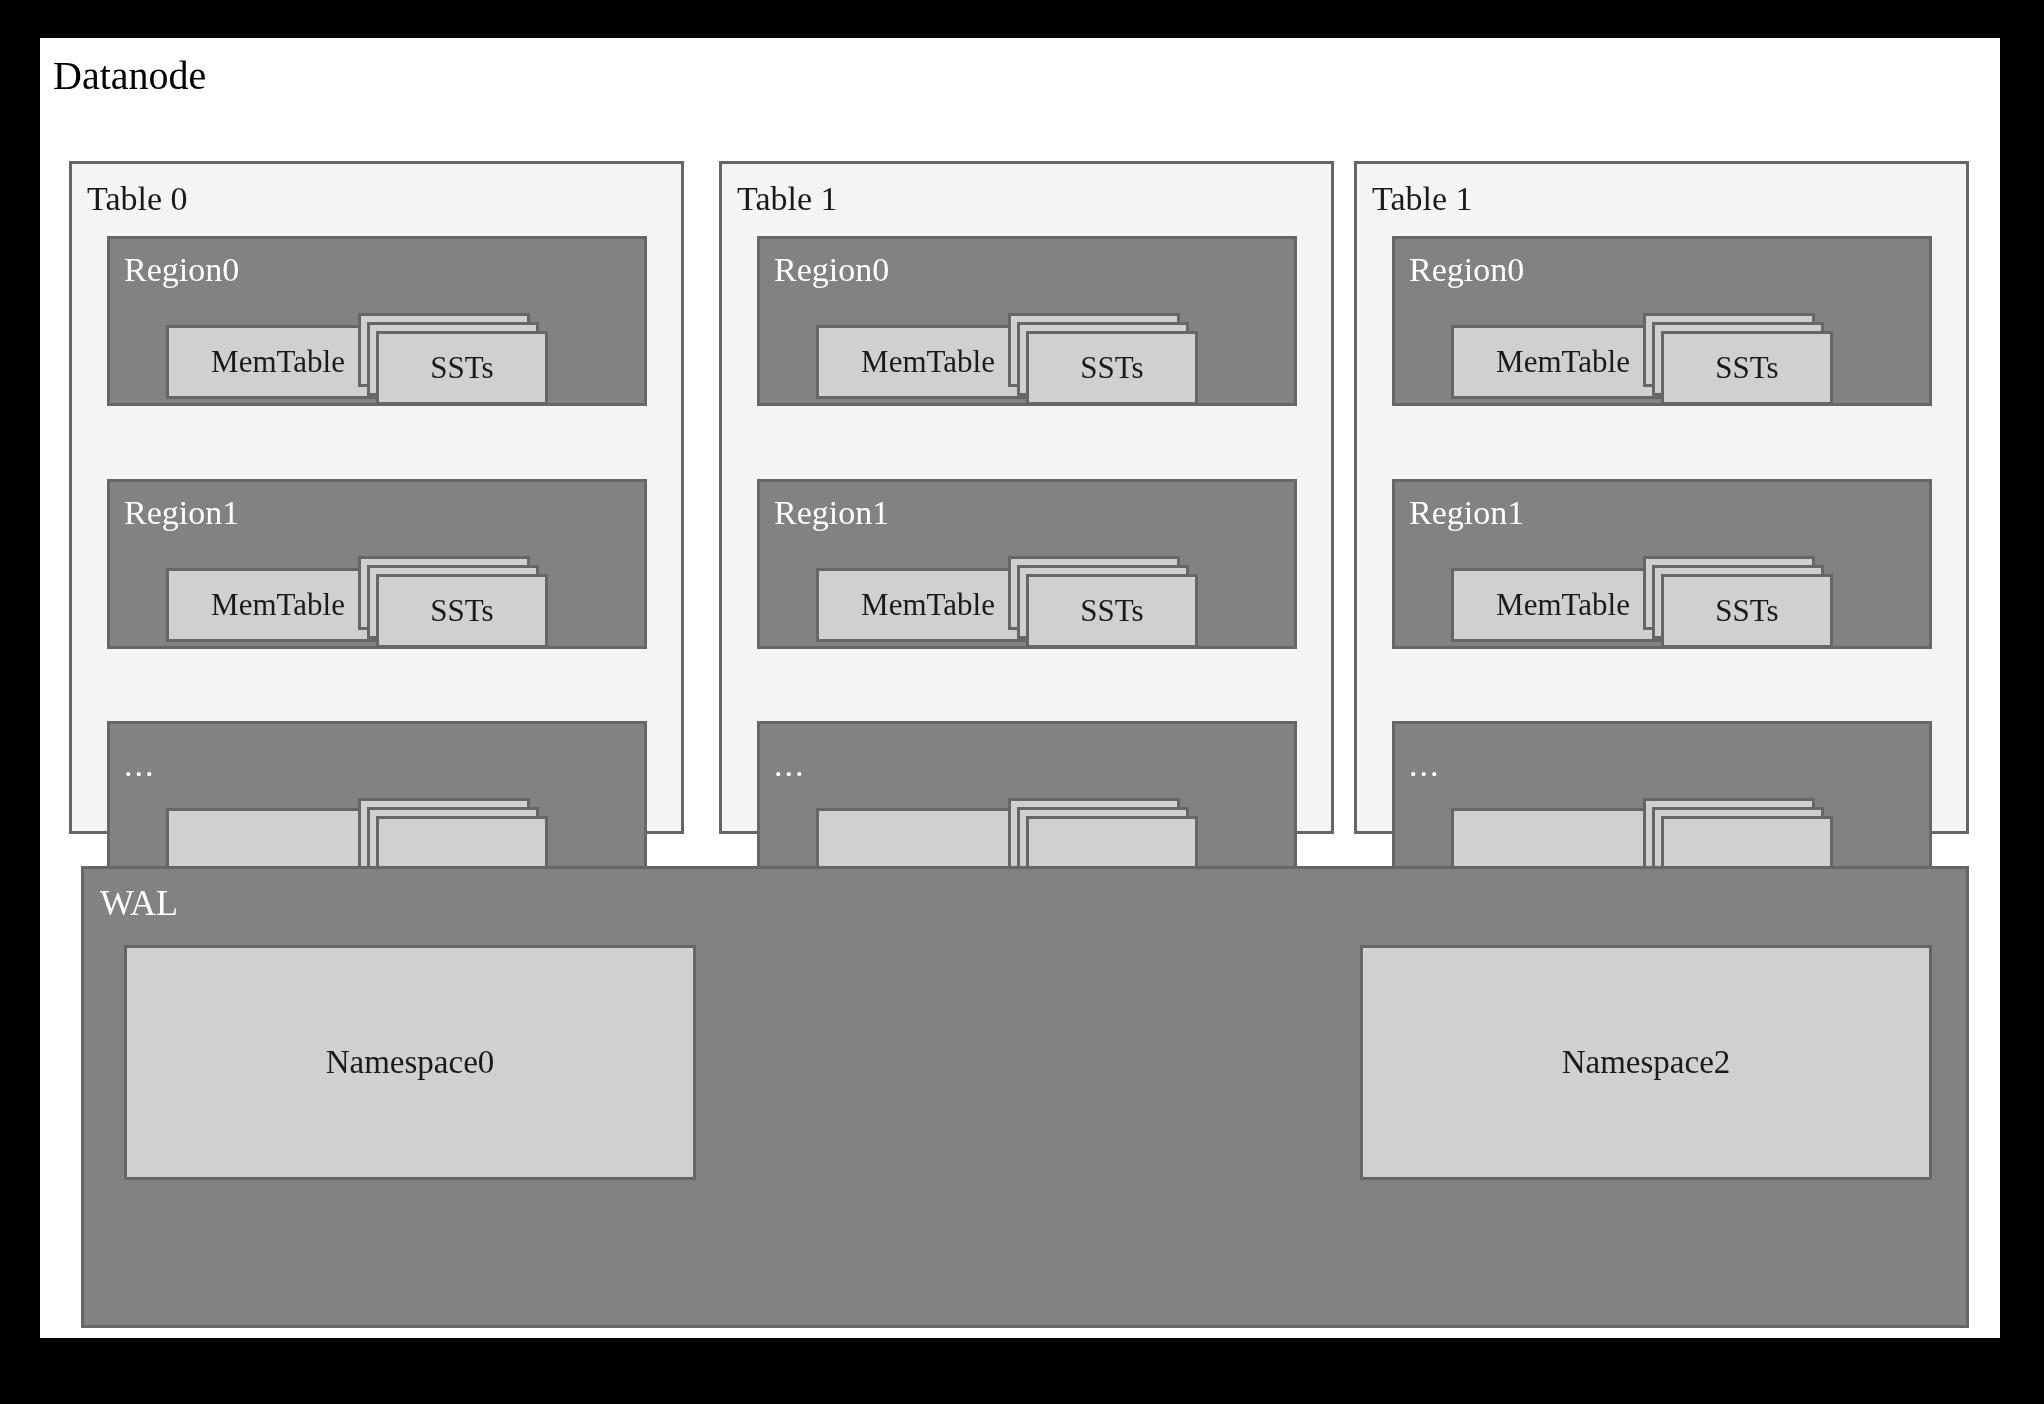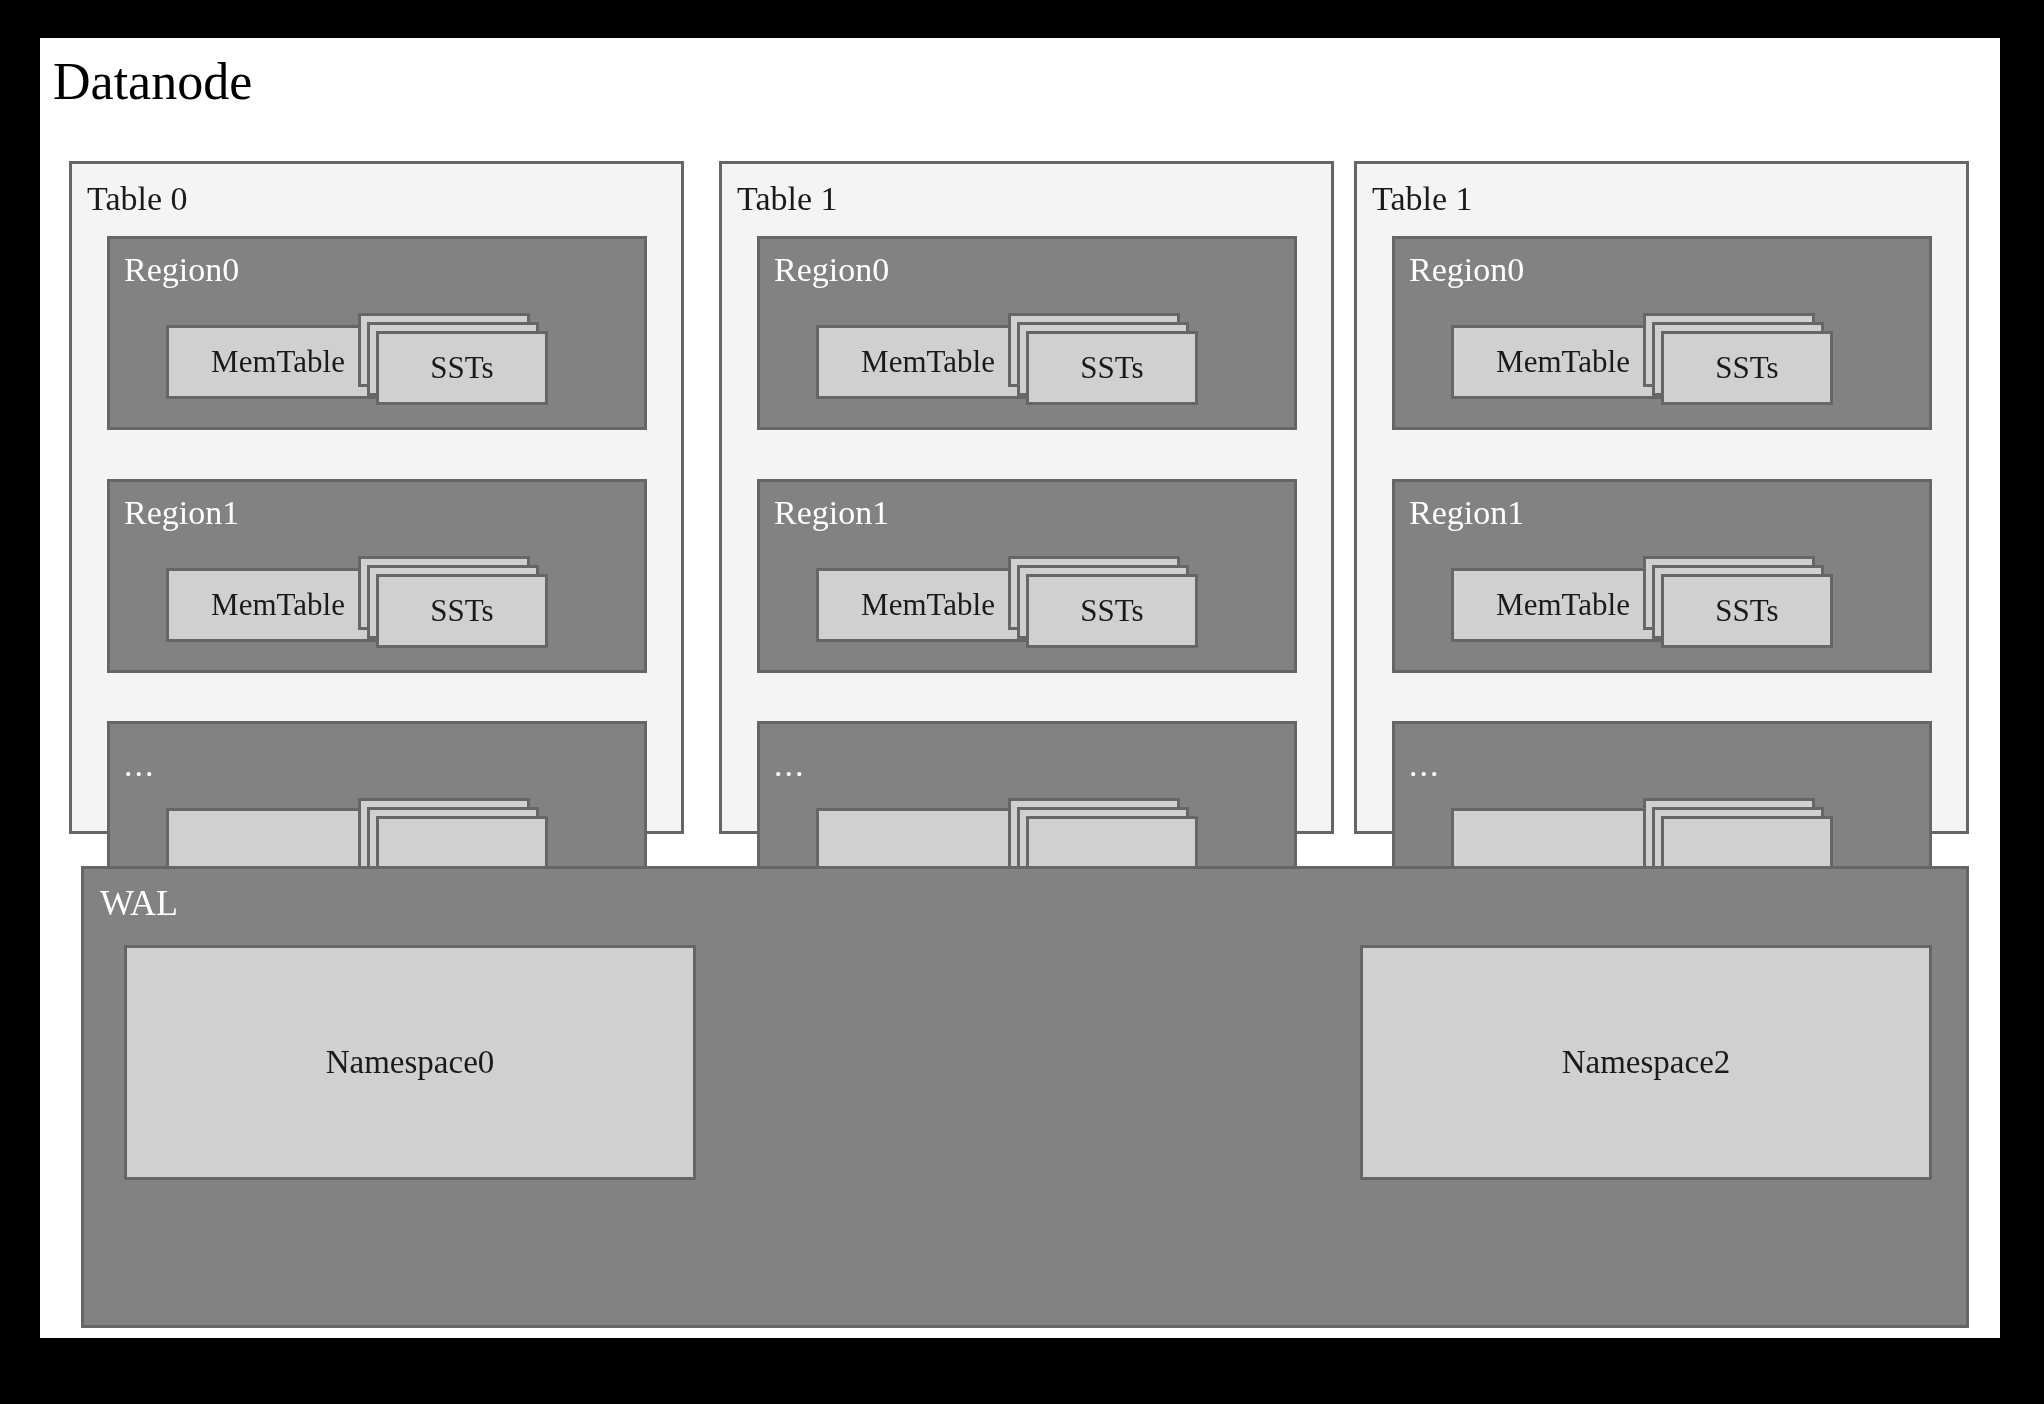--- a/index.html
+++ b/index.html
@@ -26,21 +26,21 @@
     left: 40px; top: 38px;
     width: 1960px; height: 1300px;
     background: #ffffff;
   }
 
   
   #datanode-title {
     position: absolute;
     left: 13px;
     top: 18px;
-    font-size: 52px;
+    font-size: 40px;
     color: #000000;
     line-height: 1;
     white-space: nowrap;
     text-align: right;
   }
 
   
   #tables-row {
     position: absolute;
     left: 29px;
@@ -69,21 +69,21 @@
     color: #1a1a1a;
     line-height: 1;
     white-space: nowrap;
   }
 
   
   .region {
     position: absolute;
     left: 35px;
     width: 540px;
-    height: 194px;
+    height: 170px;
     background: #828282;
     border: 3px solid #666666;
     box-sizing: border-box;
     padding-left: 47px;
   }
   .region.r0 { top: 72px; }
   .region.r1 { top: 315px; }
   .region.r2 { top: 557px; }
 
   .region-label {

